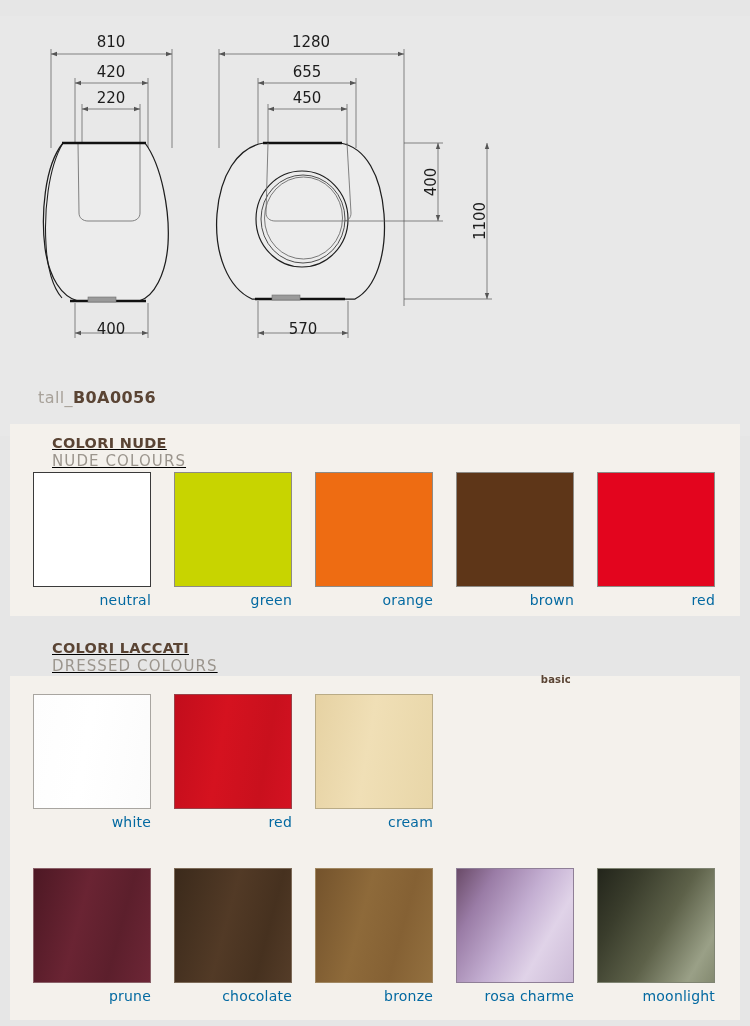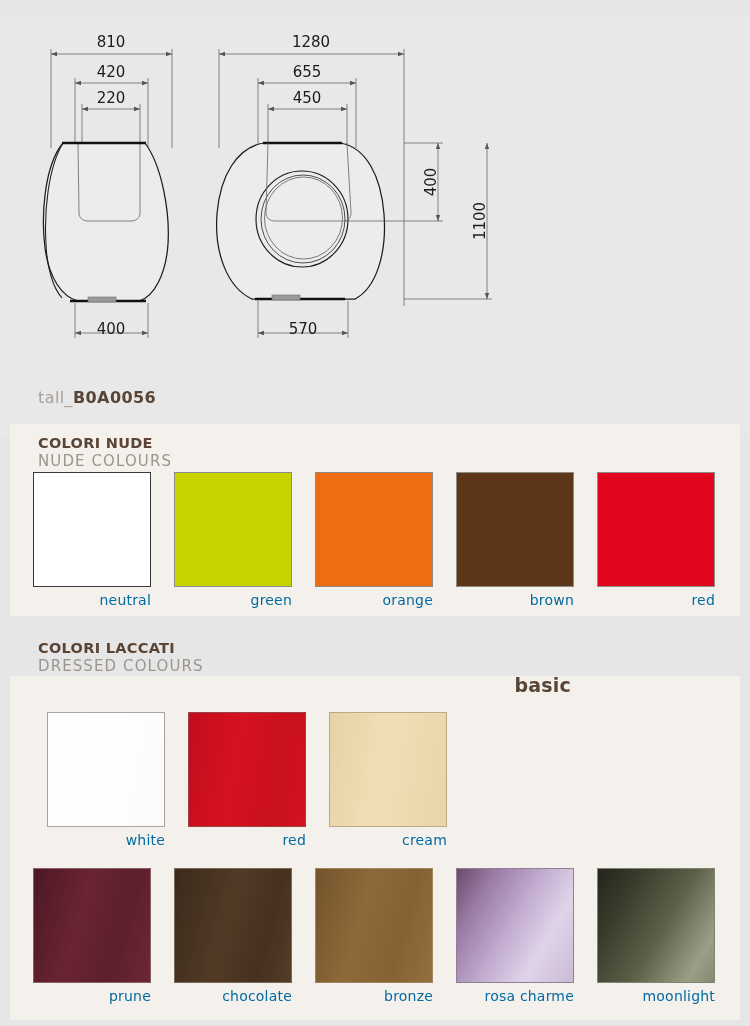--- a/index.html
+++ b/index.html
@@ -21,21 +21,21 @@
   #model-label{
     position:absolute;left:38px;top:372px;
     font-size:16px;letter-spacing:.4px;white-space:nowrap;
   }
   #model-label .light{color:#a8a29a;font-weight:400;}
   #model-label .code{color:#5a4434;font-weight:700;}
 
   
   .panel{position:absolute;background:#f4f1ec;}
 
-  .sec-head{position:absolute;left:38px;line-height:1;}
+  .sec-head{position:absolute;left:52px;line-height:1;text-decoration:underline;}
   .sec-head .it{
     font-size:14.5px;font-weight:700;color:#5a4434;
     letter-spacing:.3px;display:block;
   }
   .sec-head .en{
     font-size:15px;font-weight:400;color:#9b958d;
     letter-spacing:1.1px;display:block;margin-top:3px;
   }
 
   
@@ -46,21 +46,21 @@
     width:118px;height:115px;
   }
   .swatch-label{
     font-size:14px;color:#0369a1;
     text-align:right;
     margin-top:5px;letter-spacing:.2px;
     font-family:"DejaVu Sans", sans-serif;
   }
   .group-tag{
     position:absolute;
-    font-size:19px;font-weight:700;color:#5a4434;
+    font-size:10px;font-weight:700;color:#5a4434;
     letter-spacing:.2px;
   }
 
   
   .nude .swatch-box{width:118px;height:115px;border:1px solid #8d8b86;}
   .nude .swatch-cell{width:118px;margin-right:23px;}
   .nude .swatch-cell:last-child{margin-right:0;}
 
   
   .lacq .swatch-box{width:118px;height:115px;border:1px solid #9a9791;}
@@ -226,21 +226,21 @@
 <div class="sec-head" style="top:641px;">
   <span class="it">COLORI LACCATI</span>
   <span class="en">DRESSED COLOURS</span>
 </div>
 
 <div class="panel" id="lacq-panel" style="left:10px;top:676px;width:730px;height:344px;">
 </div>
 
 <div class="group-tag" id="tag-basic" style="left:33px;top:674px;width:538px;text-align:right;">basic</div>
 
-<div class="swatch-row lacq" id="basic-row" style="left:33px;top:712px;margin-left:14px;">
+<div class="swatch-row lacq" id="basic-row" style="left:33px;top:694px;">
     <div class="swatch-cell">
       <div class="swatch-box" style="background: linear-gradient(100deg, rgb(253, 253, 253) 0%, rgb(255, 255, 255) 45%, rgb(251, 251, 251) 100%); border-color: rgb(168, 165, 160);"></div>
       <div class="swatch-label">white</div>
     </div>
     <div class="swatch-cell">
       <div class="swatch-box" style="background: linear-gradient(100deg, rgb(194, 13, 28) 0%, rgb(213, 18, 31) 40%, rgb(201, 16, 29) 75%, rgb(212, 18, 34) 100%); border-color: rgb(154, 65, 72);"></div>
       <div class="swatch-label">red</div>
     </div>
     <div class="swatch-cell">
       <div class="swatch-box" style="background: linear-gradient(100deg, rgb(230, 210, 163) 0%, rgb(240, 223, 182) 45%, rgb(232, 214, 168) 100%); border-color: rgb(185, 171, 134);"></div>

